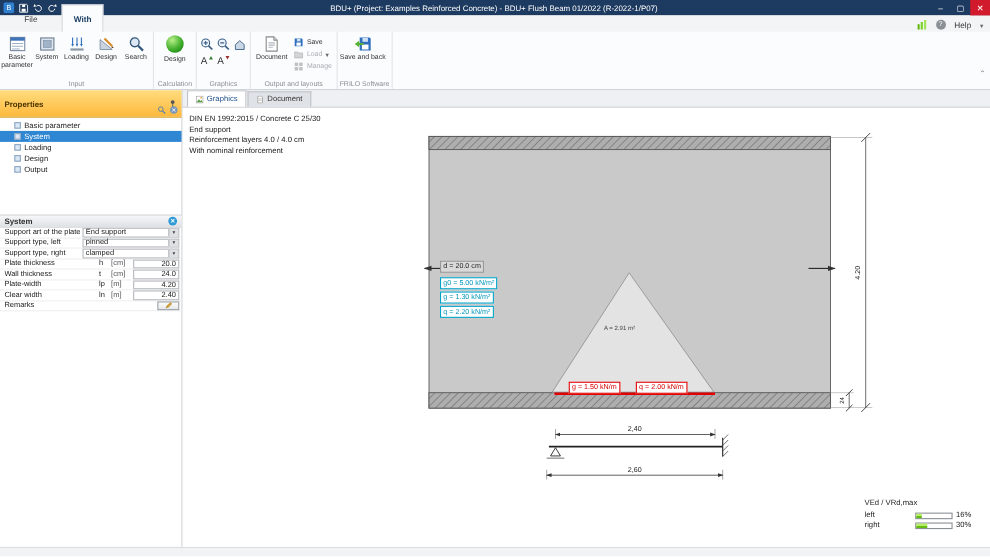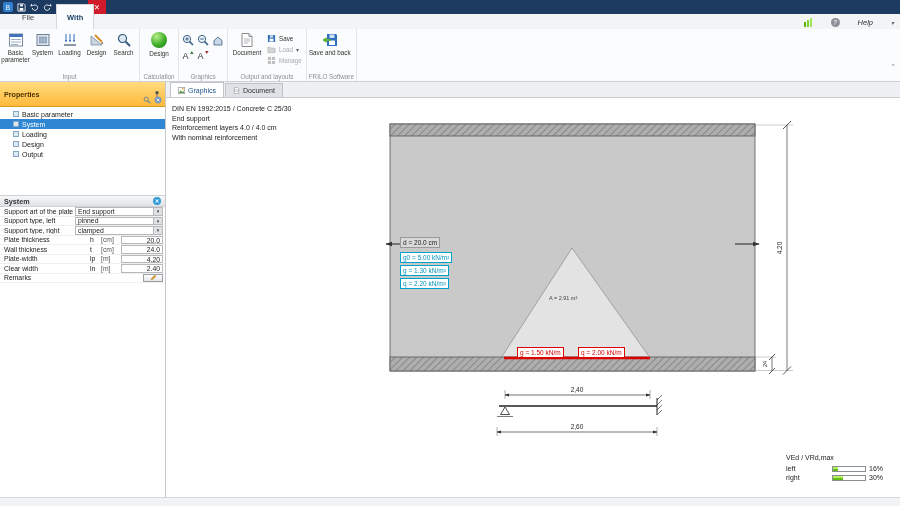--- a/index.html
+++ b/index.html
@@ -11,21 +11,21 @@
   .tb-icons { display:flex; align-items:center; gap:4px; }
   .tb-title { flex:1; text-align:center; white-space:nowrap; overflow:hidden; font-size:7.2px; }
   .tb-btns { display:flex; height:14px; }
   .tb-btn { width:18px; height:14px; display:flex; align-items:center; justify-content:center; font-size:7.5px; color:#fff; }
   .tb-close { background:#d11a2b; }
 
   
   .menubar { height:15px; background:#f3f4f6; display:flex; align-items:flex-end; font-size:7.5px; }
   .menu-tab { padding:12px 10px; color:#444; height:15px; display:flex; align-items:center;margin-left:12px; }
   .menu-tab.active { background:#fbfcfd; border:1px solid #d5d7d9; border-bottom:none; font-weight:bold; color:#1b3f66; }
-  .menu-right { margin-left:auto; display:flex; align-items:center; gap:18px; padding-right:6px; padding-bottom:2px;font-style:italic; }
+  .menu-right { margin-left:auto; display:flex; align-items:center; gap:8px; padding-right:6px; padding-bottom:2px; }
   .qcircle { width:9px; height:9px; border-radius:50%; background:#8a9096; color:#fff; font-size:6.5px; display:inline-flex; align-items:center; justify-content:center; }
   .tiny-caret { font-size:6px; color:#666; }
 
   
   .ribbon { height:53px; background:#fbfcfd; border-bottom:1px solid #ccd0d4; display:flex; position:relative; }
   .rgroup { display:flex; flex-direction:column; border-right:1px solid #e2e4e6; padding:1px 2px 0; }
   .rgroup-body { flex:1; display:flex; align-items:flex-start; }
   .rgroup-label { text-align:center; font-size:6.3px; color:#8a8f94; height:9px; line-height:9px; }
   .rbtn { display:flex; flex-direction:column; align-items:center; width:27px; padding-top:2px; font-size:6.3px; color:#333; text-align:center; line-height:1.12; height:41px; }
   .rbtn .ric { width:16px; height:16px; margin-bottom:1px; }
@@ -103,20 +103,21 @@
       </svg>
     <svg width="9" height="9" viewBox="0 0 10 10">
         <path d="M2.5,5.5 a3,3 0 1,0 1,-2.6" fill="none" stroke="#fff" stroke-width="1"></path>
         <path d="M1.2,0.8 L3.4,3 L0.6,3.8 z" fill="#fff"></path>
       </svg>
     <svg width="9" height="9" viewBox="0 0 10 10">
         <path d="M7.5,5.5 a3,3 0 1,1 -1,-2.6" fill="none" stroke="#fff" stroke-width="1"></path>
         <path d="M8.8,0.8 L6.6,3 L9.4,3.8 z" fill="#fff"></path>
       </svg>
   </div>
+  <div class="tb-title">BDU+  (Project: Examples Reinforced Concrete) - BDU+ Flush Beam 01/2022 (R-2022-1/P07)</div>
   <div class="tb-btns">
     <div class="tb-btn">–</div>
     <div class="tb-btn">▢</div>
     <div class="tb-btn tb-close">✕</div>
   </div>
 </div>
 
 <div class="menubar">
   <div class="menu-tab">File</div>
   <div class="menu-tab active">With</div>

